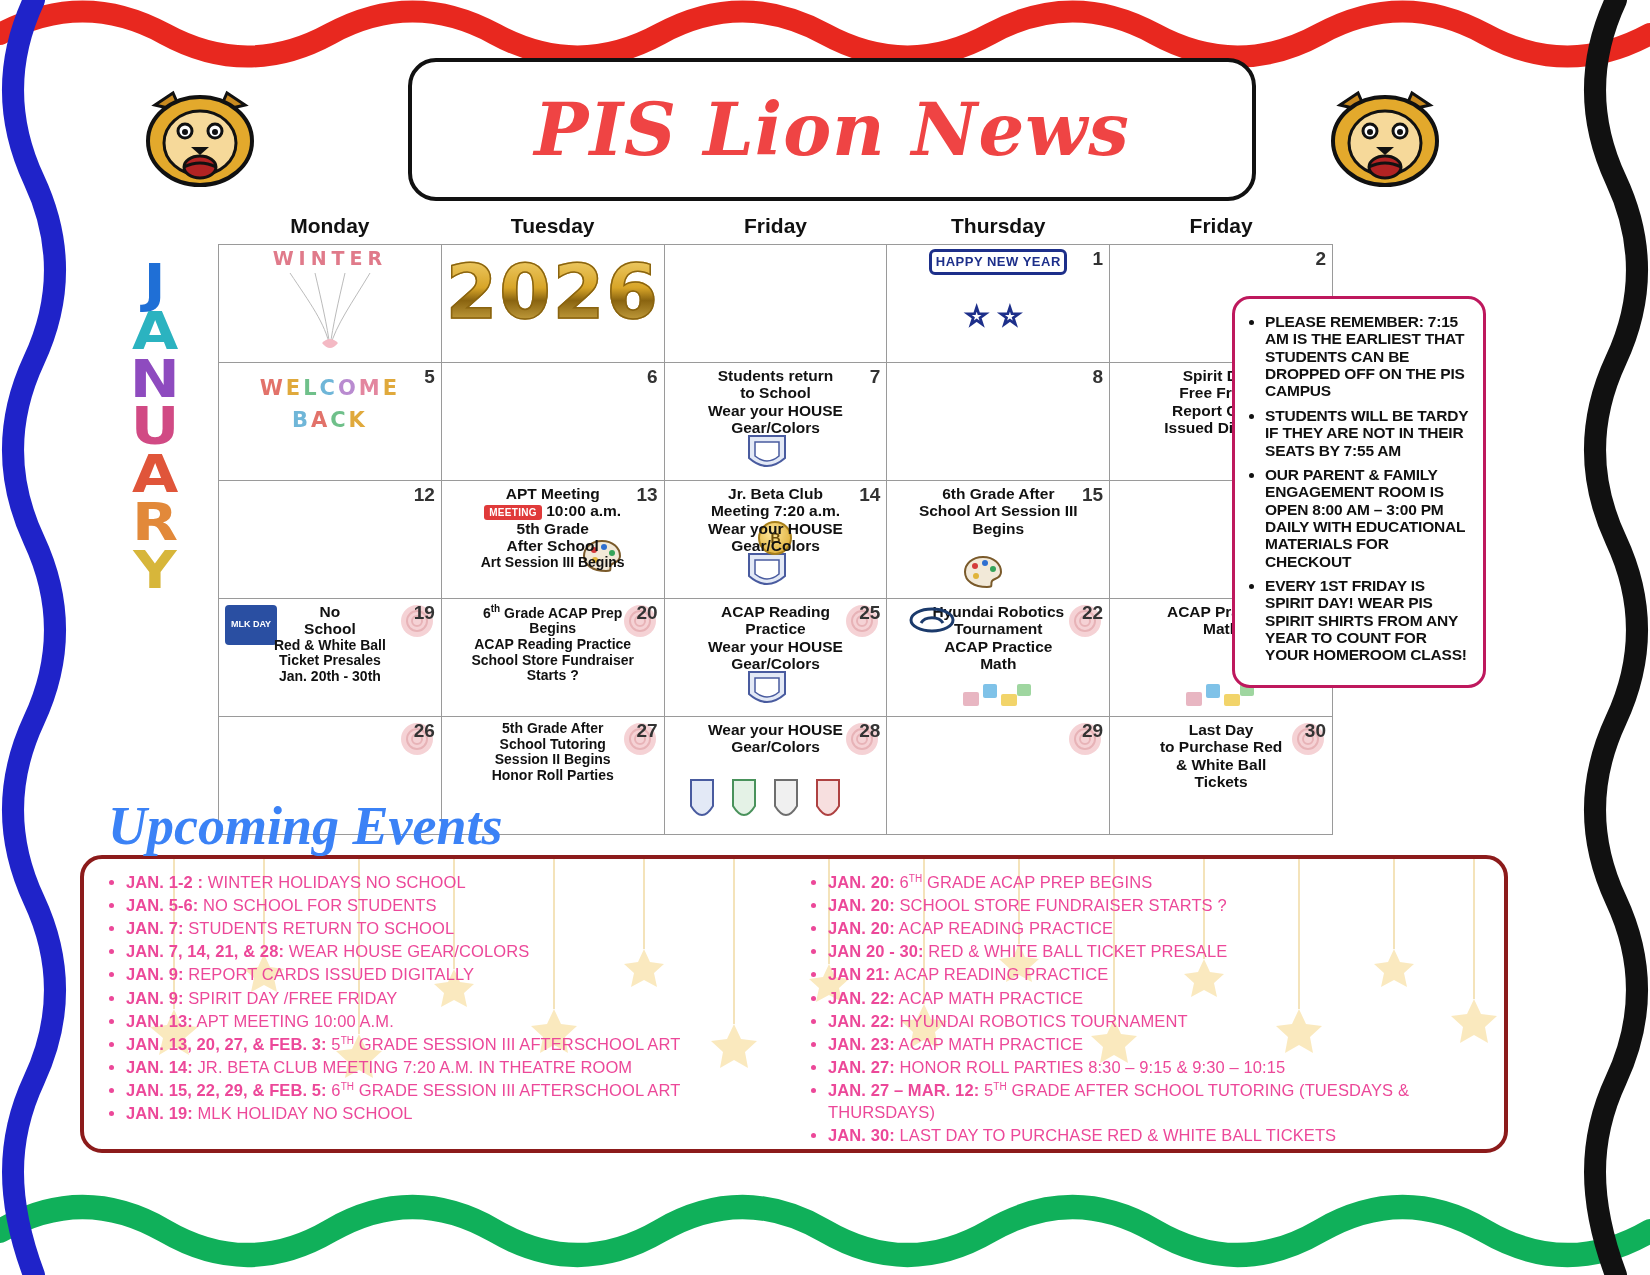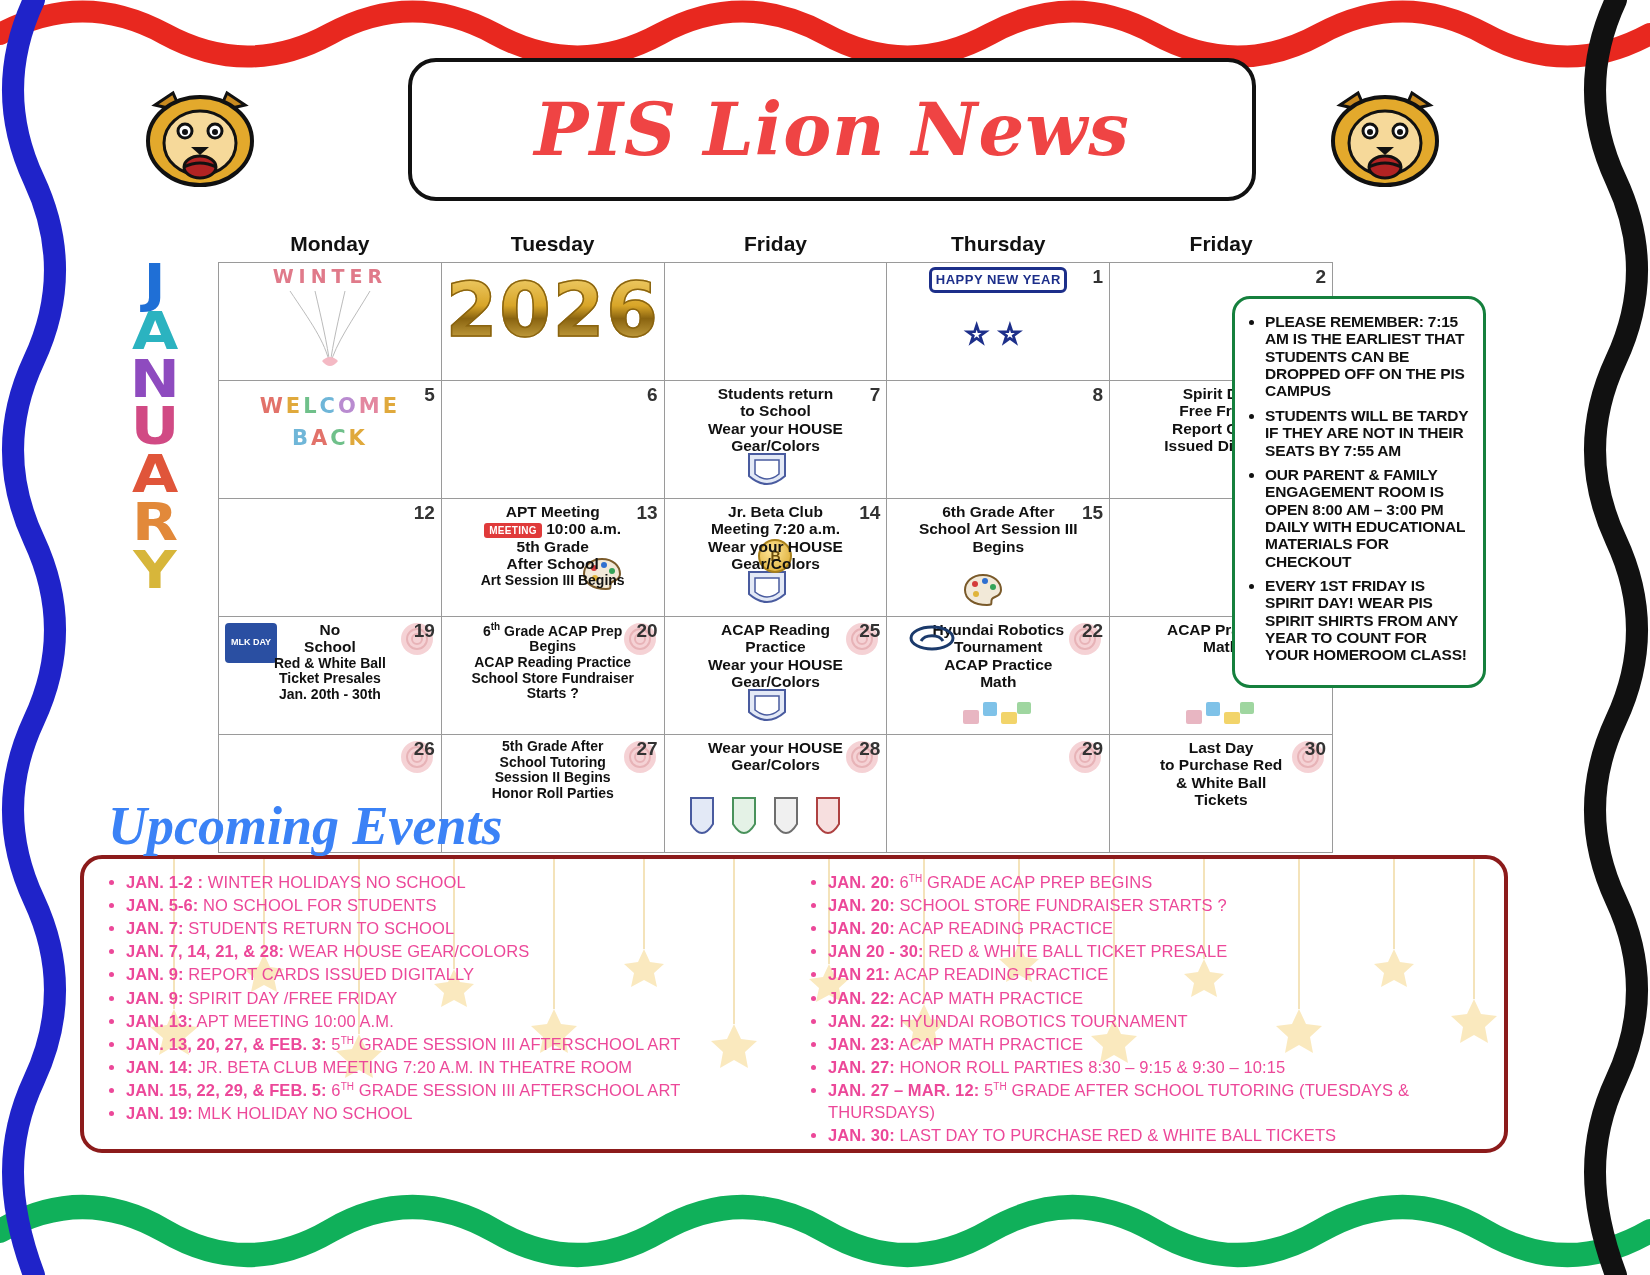--- a/index.html
+++ b/index.html
@@ -86,21 +86,20 @@
     position: absolute;
     left: 218px;
     top: 212px;
     width: 985px;
     z-index: 3;
   }
   table.cal {
     border-collapse: collapse;
     width: 1115px;
     table-layout: fixed;
-    margin-top: 18px;
   }
   table.cal th {
     font-size: 21px;
     font-weight: bold;
     color: #111;
     padding: 2px 0 6px 0;
     text-align: center;
     font-family: "Liberation Sans", sans-serif;
   }
   table.cal td {
@@ -295,21 +294,21 @@
     height: 34px;
     z-index: 1;
   }
 
   
   .reminders {
     position: absolute;
     left: 1232px;
     top: 296px;
     width: 254px;
-    border: 3px solid #15803d;
+    border: 3px solid #be185d;
     border-radius: 18px;
     background: #fff;
     padding: 14px 10px 14px 4px;
     box-sizing: border-box;
     z-index: 3;
   }
   .reminders ul {
     margin: 0;
     padding-left: 26px;
   }

